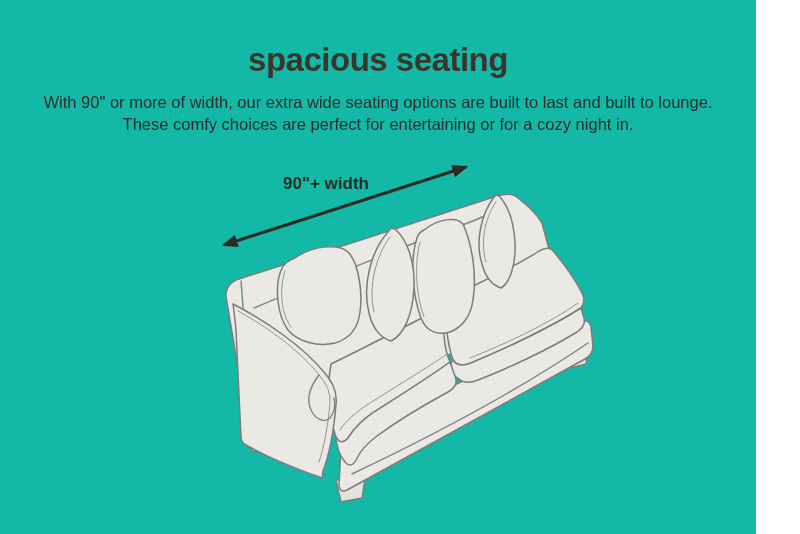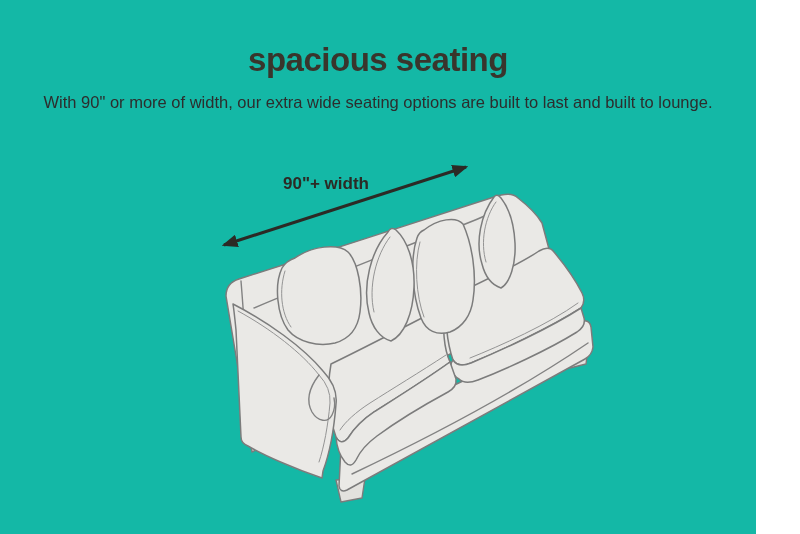--- a/index.html
+++ b/index.html
@@ -28,20 +28,21 @@
 </style>
 </head>
 <body>
 
 <div class="page">
 
   <h1 class="page-title">spacious seating</h1>
 
   <div class="intro">
     <p>With 90" or more of width, our extra wide seating options are built to last and built to lounge.</p>
+    <p>These comfy choices are perfect for entertaining or for a cozy night in.</p>
   </div>
 
   <svg class="diagram" viewBox="0 0 800 534" aria-hidden="true">
     <defs>
       <marker id="ah" viewBox="0 0 10 8" refX="8.5" refY="4" markerUnits="userSpaceOnUse" markerWidth="16" markerHeight="13" orient="auto-start-reverse">
         <path d="M0 0 L10 4 L0 8 Z" class="arrow-head"></path>
       </marker>
     </defs>
 
     <g>

